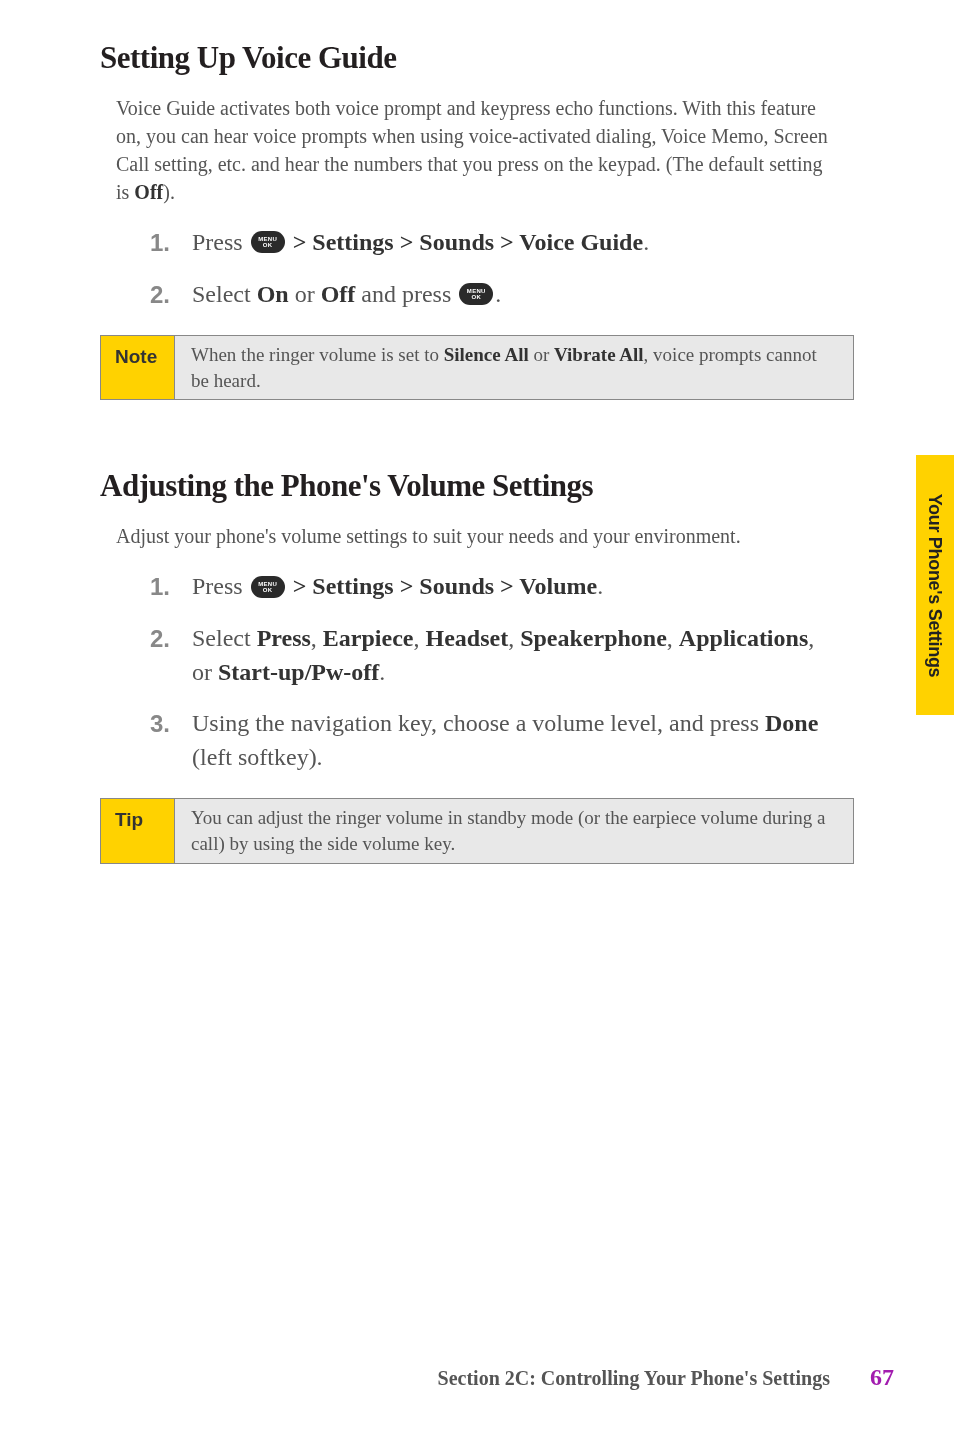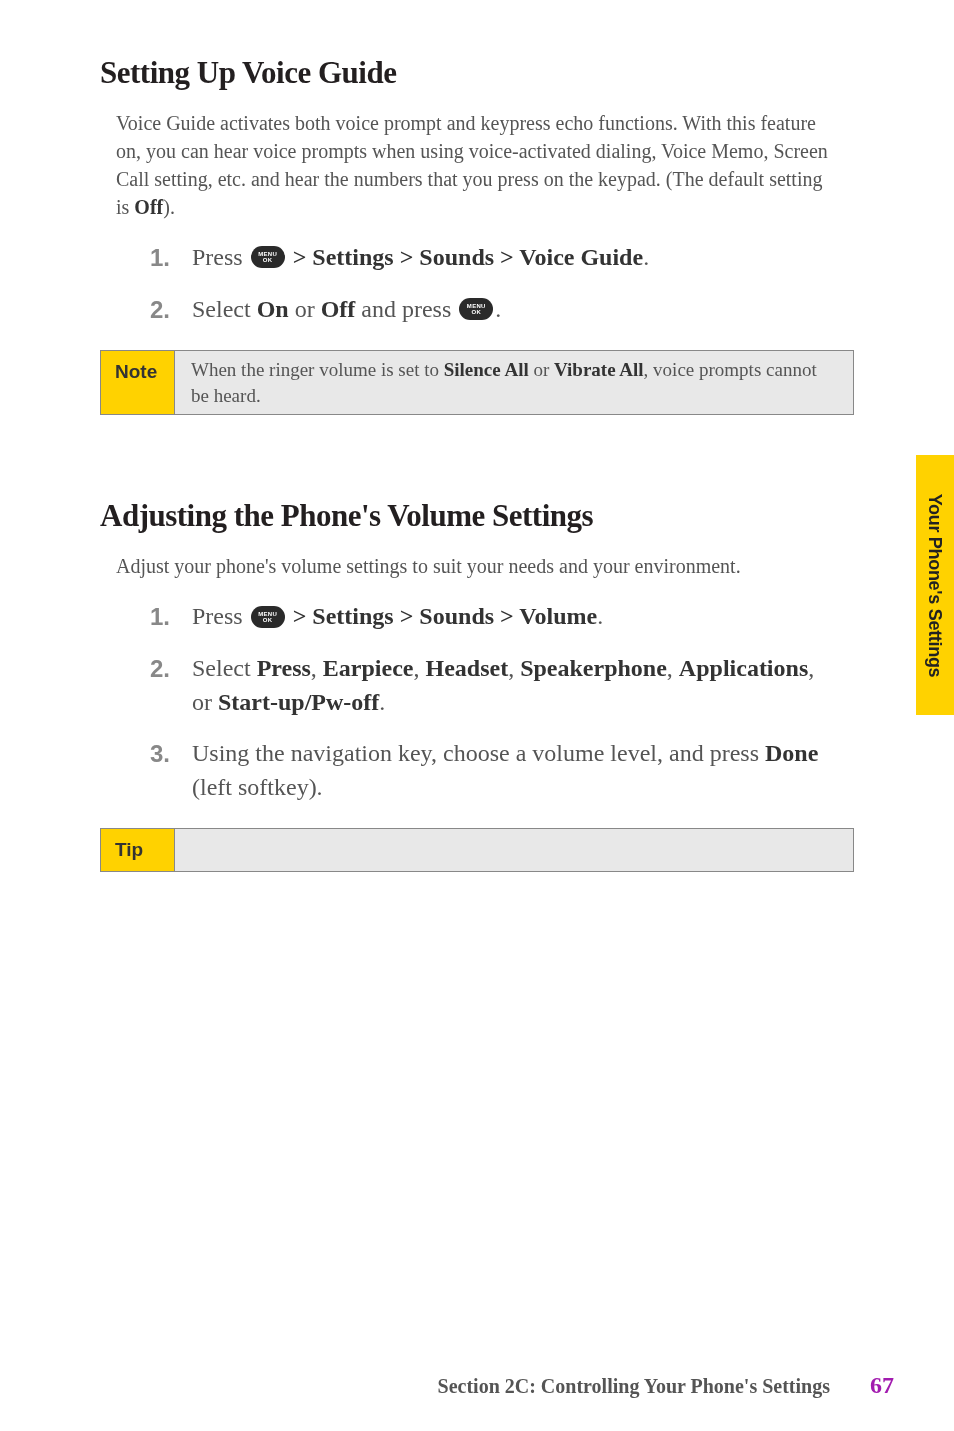--- a/index.html
+++ b/index.html
@@ -9,21 +9,21 @@
     }
     body {
       width: 954px;
       height: 1431px;
       background: #ffffff;
       font-family: Georgia, 'Times New Roman', serif;
       color: #333333;
       position: relative;
     }
     .content {
-      padding: 55px 120px 0 100px;
+      padding: 40px 120px 0 100px;
     }
     h2 {
       font-size: 31px;
       font-weight: bold;
       color: #231f20;
       margin-bottom: 18px;
       letter-spacing: -0.5px;
     }
     .body-text {
       font-size: 20px;
@@ -129,21 +129,21 @@
       transform: rotate(90deg);
       white-space: nowrap;
       font-weight: bold;
       font-size: 18px;
       color: #222222;
       font-family: Arial, sans-serif;
       letter-spacing: -0.3px;
     }
     .footer {
       position: absolute;
-      bottom: 32px;
+      bottom: 40px;
       right: 60px;
       display: flex;
       align-items: baseline;
       gap: 40px;
     }
     .footer-text {
       font-size: 20px;
       font-weight: bold;
       color: #555555;
     }
@@ -209,20 +209,21 @@
       <div class="step-number">3.</div>
       <div class="step-text">
         <span>Using the navigation key, choose a volume level, and press </span><span class="bold">Done</span><span> (left softkey).</span>
       </div>
     </div>
   </div>
 </div>
 
 <div class="callout-box">
   <div class="callout-label">Tip</div>
+  <div class="callout-content">You can adjust the ringer volume in standby mode (or the earpiece volume during a call) by using the side volume key.</div>
 </div>
 
 <div class="side-tab">
   <div class="side-tab-text">Your Phone's Settings</div>
 </div>
 
 <div class="footer">
   <span class="footer-text">Section 2C: Controlling Your Phone's Settings</span>
   <span class="footer-page">67</span>
 </div>

